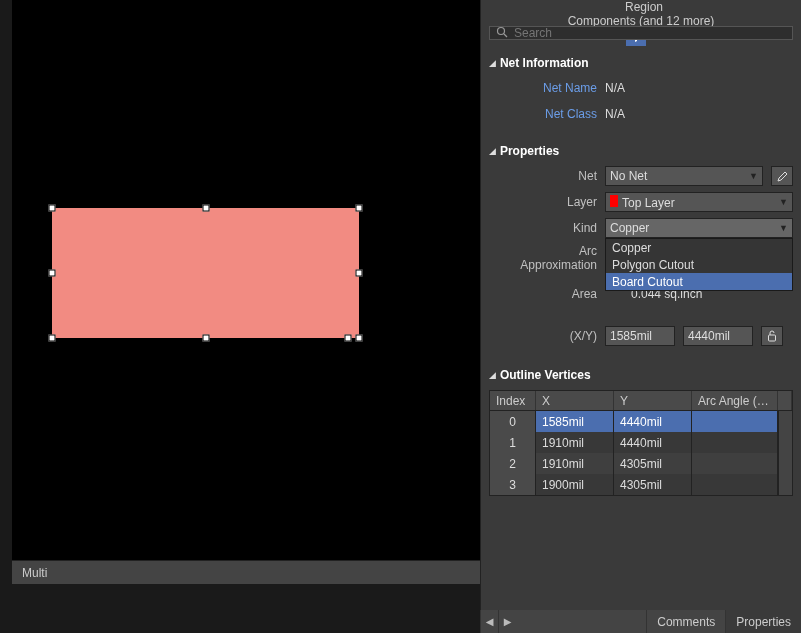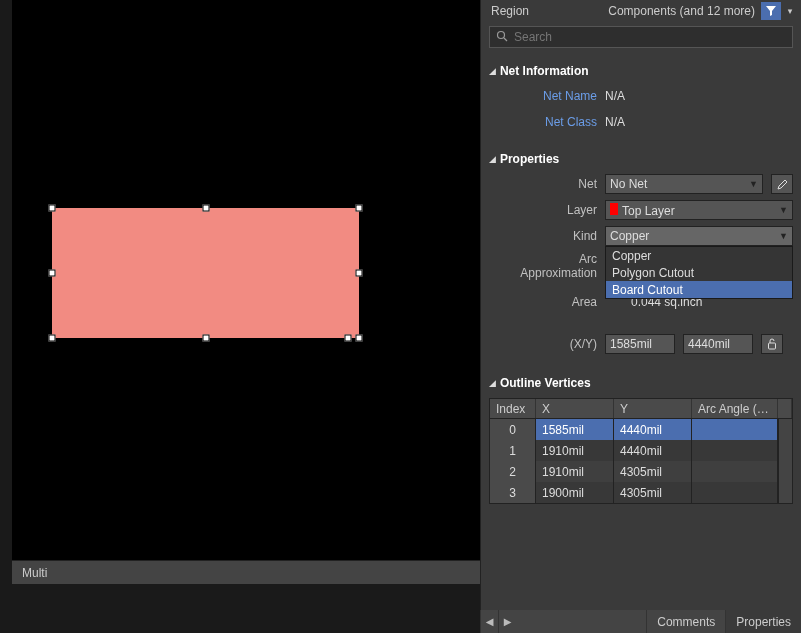--- a/index.html
+++ b/index.html
@@ -25,31 +25,31 @@
 
   
   .panel {
     position: absolute; right: 0; top: 0; width: 321px; height: 633px;
     background: #3a3a3a; display: flex; flex-direction: column;
     border-left: 1px solid #222;
   }
 
   .panel-header {
     height: 22px; background: #3a3a3a; display: flex; align-items: center; padding: 0 4px 0 10px;
-    font-size: 12px; color: #ccc;
+    font-size: 12px; color: #ccc; flex-direction: column;
   }
   .panel-header .spacer { flex: 1; }
   .hdr-actions { display: flex; align-items: center; gap: 2px; }
   .funnel {
     width: 20px; height: 18px; background: #4b6eaf; display:flex; align-items:center; justify-content:center; color:#fff; font-size:10px;
   }
   .chev-btn { width:14px; height:18px; background:#3a3a3a; display:flex; align-items:center; justify-content:center; color:#ccc; font-size:9px; }
 
   .searchbar {
-    margin: 4px 8px 6px 8px; height: 22px; background: #2e2e2e; border:1px solid #555;
+    margin: 4px 8px 6px 8px; height: 14px; background: #2e2e2e; border:1px solid #555;
     display: flex; align-items: center; padding: 0 6px; gap:6px; color:#999;
   }
   .searchbar input {
     flex:1; background:transparent; border:none; outline:none; color:#ccc; font-size:12px;
   }
 
   .panel-body { flex: 1; overflow-y: auto; padding: 0 8px 6px 8px; }
 
   .section-head {
     height: 22px; display:flex; align-items:center; gap:4px; color:#fff; font-size:12px;

